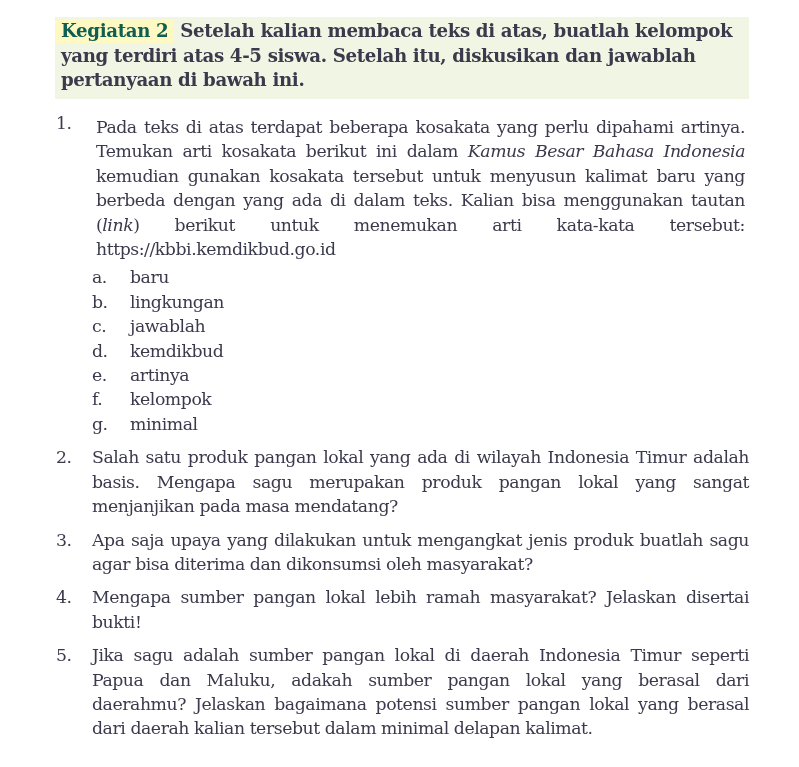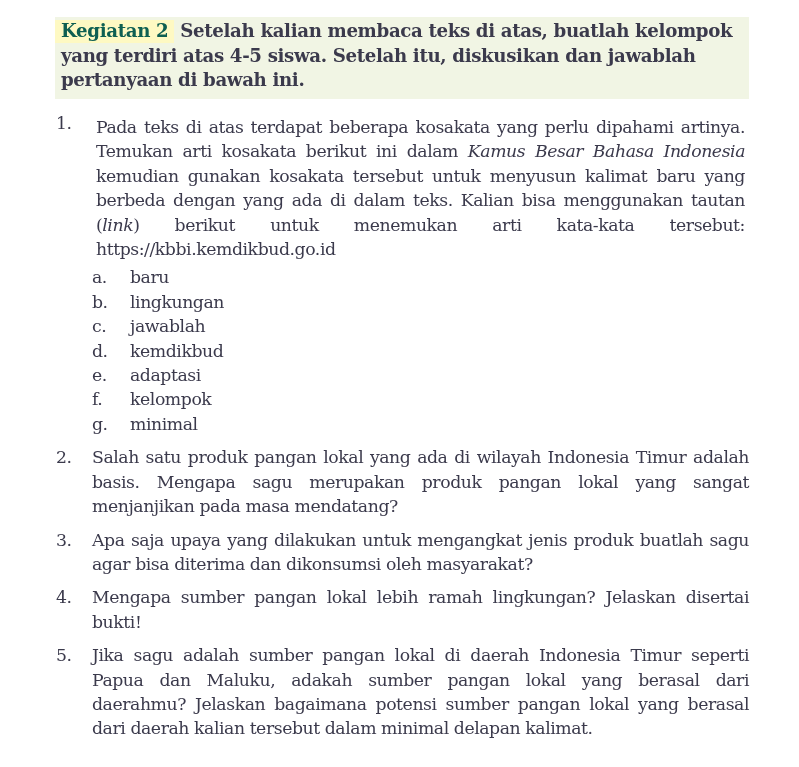--- a/index.html
+++ b/index.html
@@ -58,21 +58,21 @@
         <div class="sub">
             <span class="sub-letter">c.</span>
             <span>jawablah</span>
           </div>
         <div class="sub">
             <span class="sub-letter">d.</span>
             <span>kemdikbud</span>
           </div>
         <div class="sub">
             <span class="sub-letter">e.</span>
-            <span>adaptasi</span>
+            <span>artinya</span>
           </div>
         <div class="sub">
             <span class="sub-letter">f.</span>
             <span>kelompok</span>
           </div>
         <div class="sub">
             <span class="sub-letter">g.</span>
             <span>minimal</span>
           </div>
       </div>
@@ -84,21 +84,21 @@
     <div class="q-body">Salah satu produk pangan lokal yang ada di wilayah Indonesia Timur adalah basis. Mengapa sagu merupakan produk pangan lokal yang sangat menjanjikan pada masa mendatang?</div>
   </div>
 
   <div class="q">
     <div class="q-num">3.</div>
     <div class="q-body">Apa saja upaya yang dilakukan untuk mengangkat jenis produk buatlah sagu agar bisa diterima dan dikonsumsi oleh masyarakat?</div>
   </div>
 
   <div class="q">
     <div class="q-num">4.</div>
-    <div class="q-body">Mengapa sumber pangan lokal lebih ramah lingkungan? Jelaskan disertai bukti!</div>
+    <div class="q-body">Mengapa sumber pangan lokal lebih ramah masyarakat? Jelaskan disertai bukti!</div>
   </div>
 
   <div class="q">
     <div class="q-num">5.</div>
     <div class="q-body">Jika sagu adalah sumber pangan lokal di daerah Indonesia Timur seperti Papua dan Maluku, adakah sumber pangan lokal yang berasal dari daerahmu? Jelaskan bagaimana potensi sumber pangan lokal yang berasal dari daerah kalian tersebut dalam minimal delapan kalimat.</div>
   </div>
 
 </div>
 
 </body></html>

